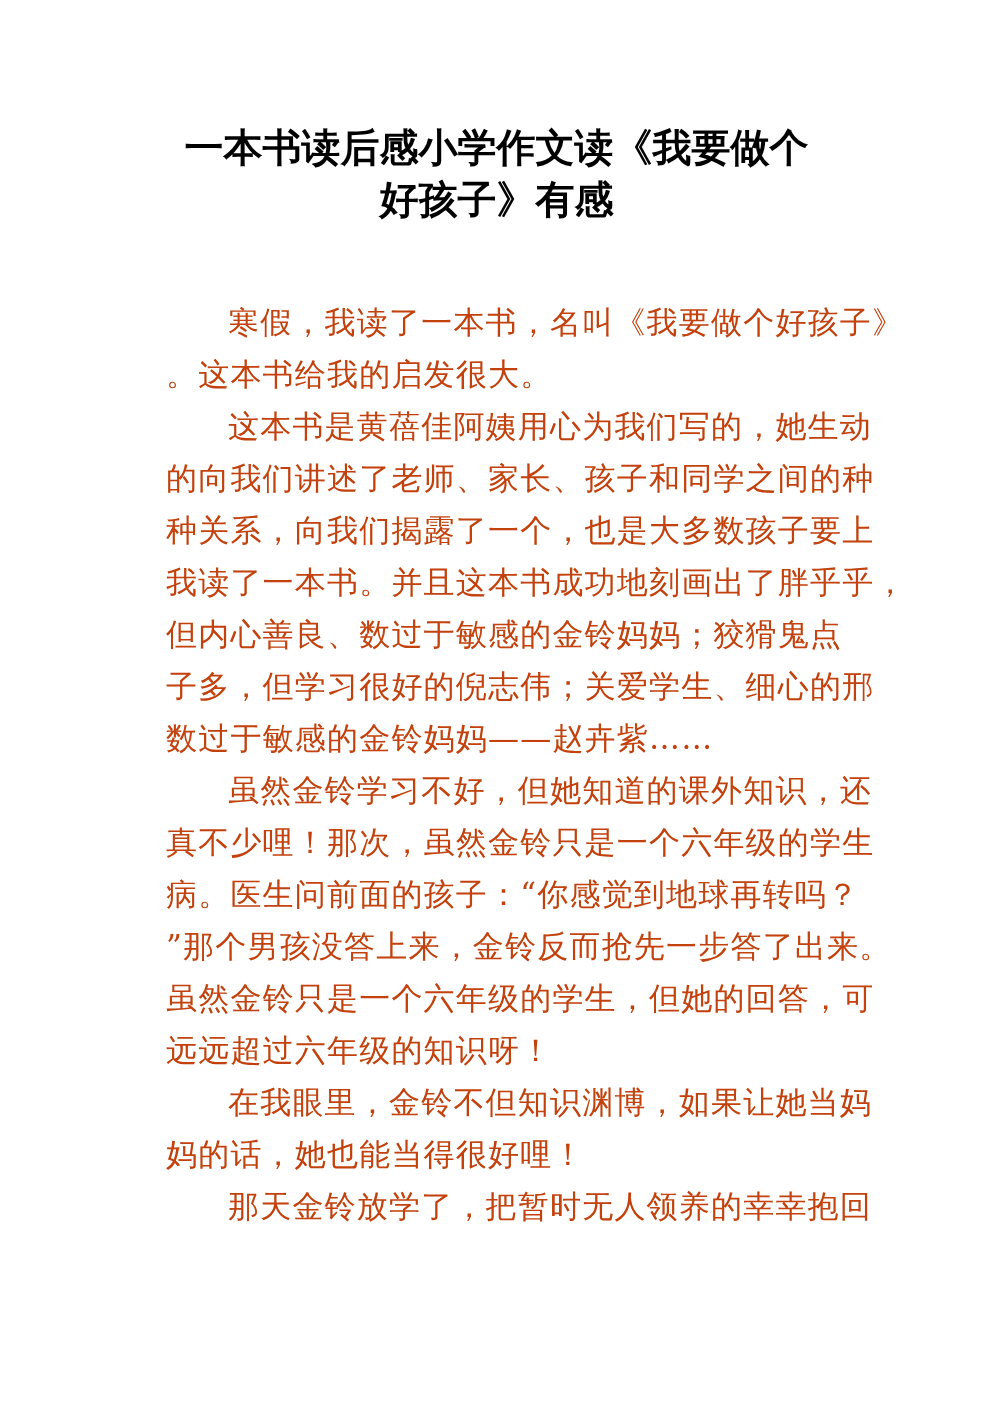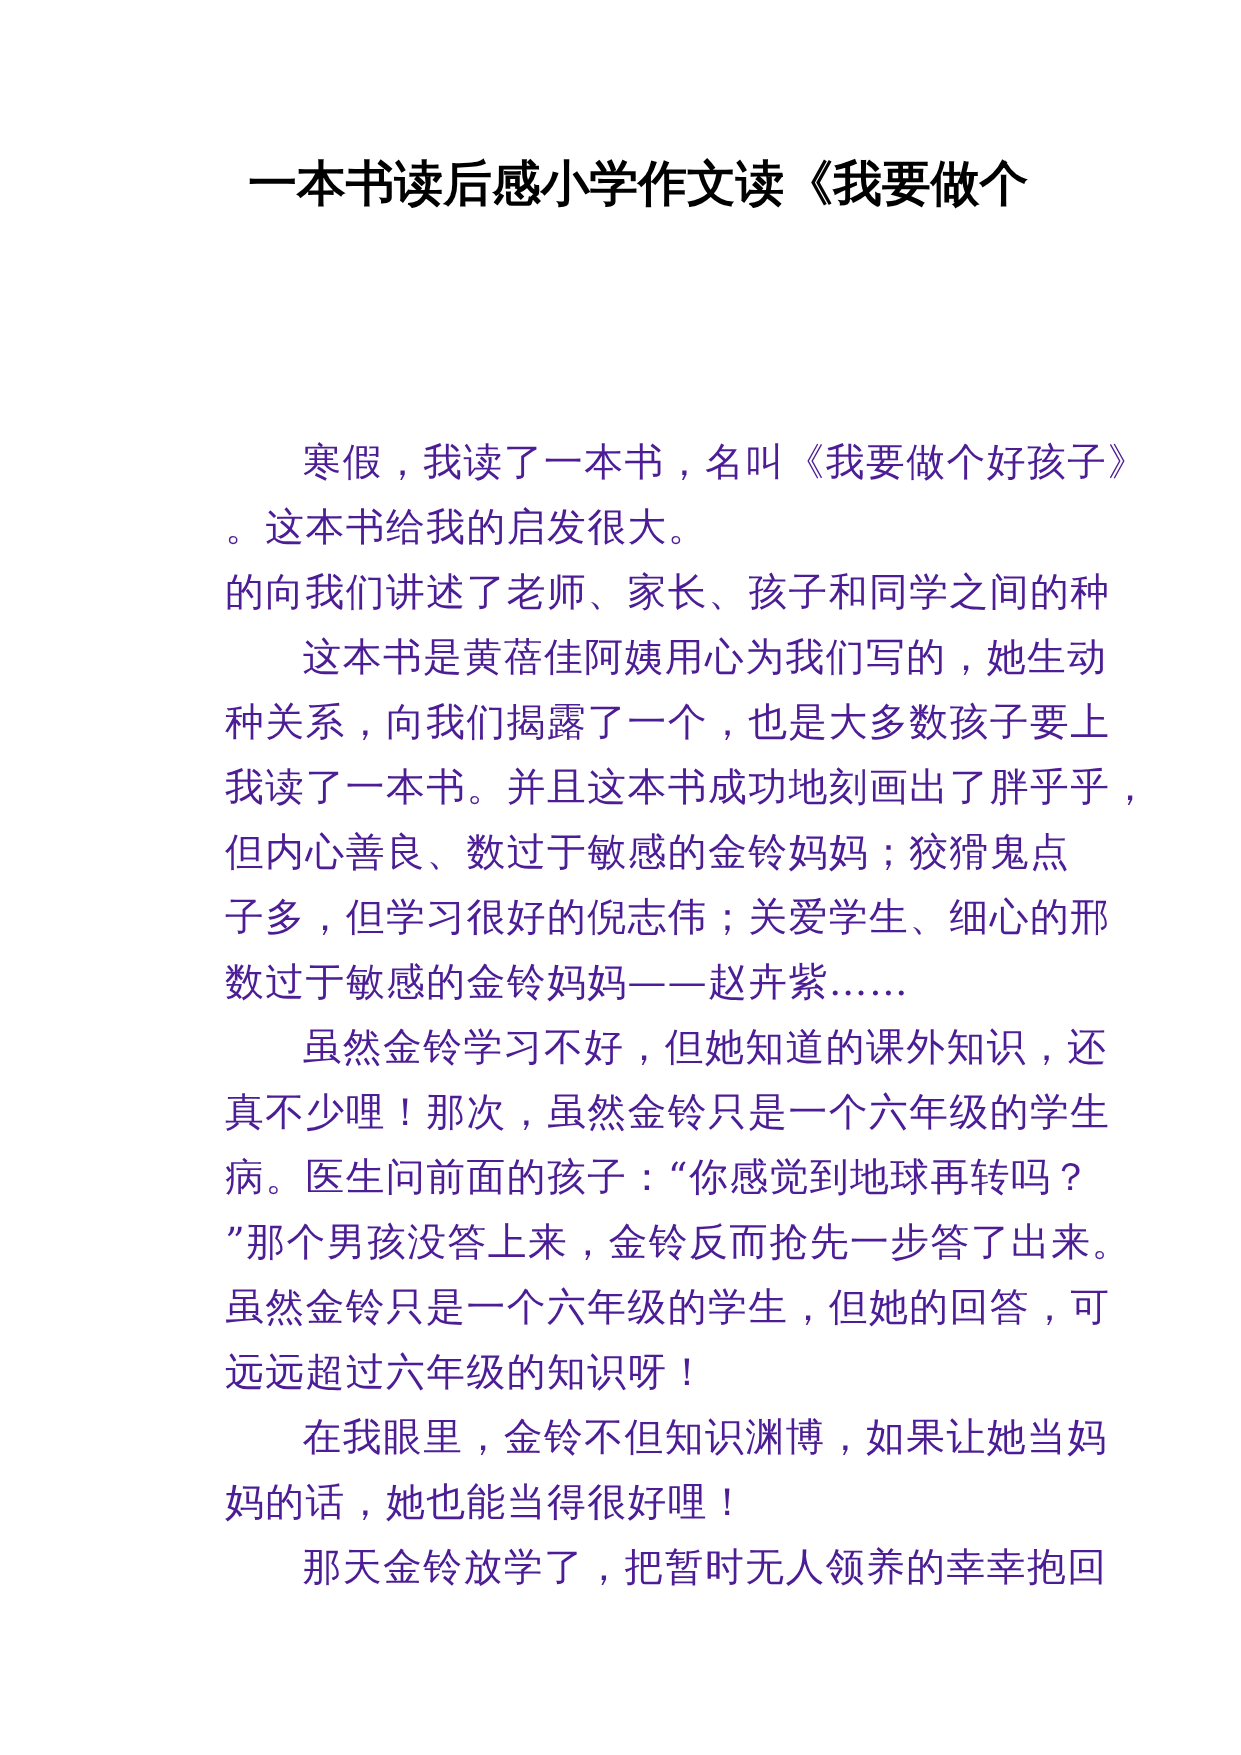--- a/index.html
+++ b/index.html
@@ -9,21 +9,21 @@
     }
     body {
       width: 993px;
       height: 1404px;
       position: relative;
       overflow: hidden;
       color: #111111;
     }
     .page {
       position: absolute;
-      left: 14px; top: 0;
+      left: 0; top: 0;
       width: 840px;
       height: 1404px;
       background: #ffffff;
     }
     .title {
       position: absolute;
       left: 150px;
       width: 693px;
       top: 122px;
       text-align: center;
@@ -35,45 +35,45 @@
       margin: 0;
     }
     .title span { display: block; white-space: nowrap; }
     .body {
       position: absolute;
       left: 166px;
       top: 296px;
       width: 700px;
       font-family: "DejaVu Serif", "Liberation Serif", serif;
       font-size: 31px;
-      color: #4c1d95;
-      margin-top: 48px;
+      color: #c2410c;
     }
     .line {
       display: block;
       height: 52px;
       line-height: 52px;
       white-space: nowrap;
       letter-spacing: 1.2px;
     }
     .indent { padding-left: 62px; }
   </style>
 </head>
 <body>
 
 <div class="page">
   <h1 class="title">
     <span>一本书读后感小学作文读《我要做个</span>
+    <span>好孩子》有感</span>
   </h1>
 
   <div class="body" id="body">
     <span class="line indent">寒假，我读了一本书，名叫《我要做个好孩子》</span>
     <span class="line">。这本书给我的启发很大。</span>
+    <span class="line indent">这本书是黄蓓佳阿姨用心为我们写的，她生动</span>
     <span class="line">的向我们讲述了老师、家长、孩子和同学之间的种</span>
-    <span class="line indent">这本书是黄蓓佳阿姨用心为我们写的，她生动</span>
     <span class="line">种关系，向我们揭露了一个，也是大多数孩子要上</span>
     <span class="line">我读了一本书。并且这本书成功地刻画出了胖乎乎，</span>
     <span class="line">但内心善良、数过于敏感的金铃妈妈；狡猾鬼点</span>
     <span class="line">子多，但学习很好的倪志伟；关爱学生、细心的邢</span>
     <span class="line">数过于敏感的金铃妈妈——赵卉紫……</span>
     <span class="line indent">虽然金铃学习不好，但她知道的课外知识，还</span>
     <span class="line">真不少哩！那次，虽然金铃只是一个六年级的学生</span>
     <span class="line">病。医生问前面的孩子：“你感觉到地球再转吗？</span>
     <span class="line">”那个男孩没答上来，金铃反而抢先一步答了出来。</span>
     <span class="line">虽然金铃只是一个六年级的学生，但她的回答，可</span>

